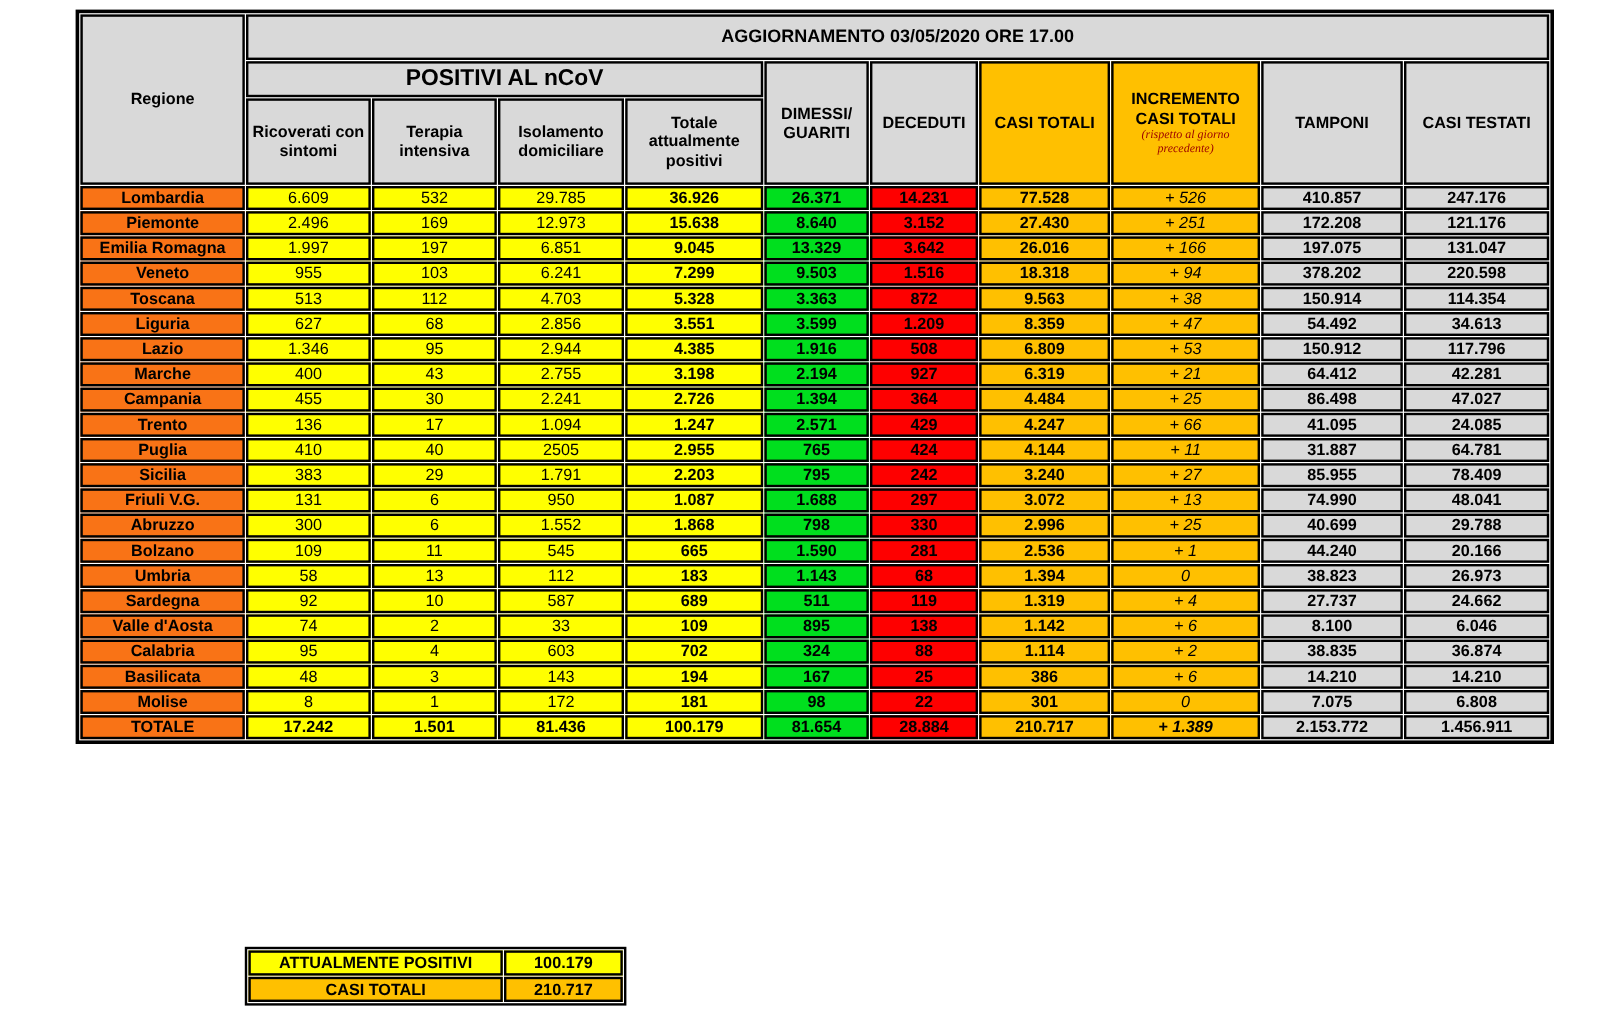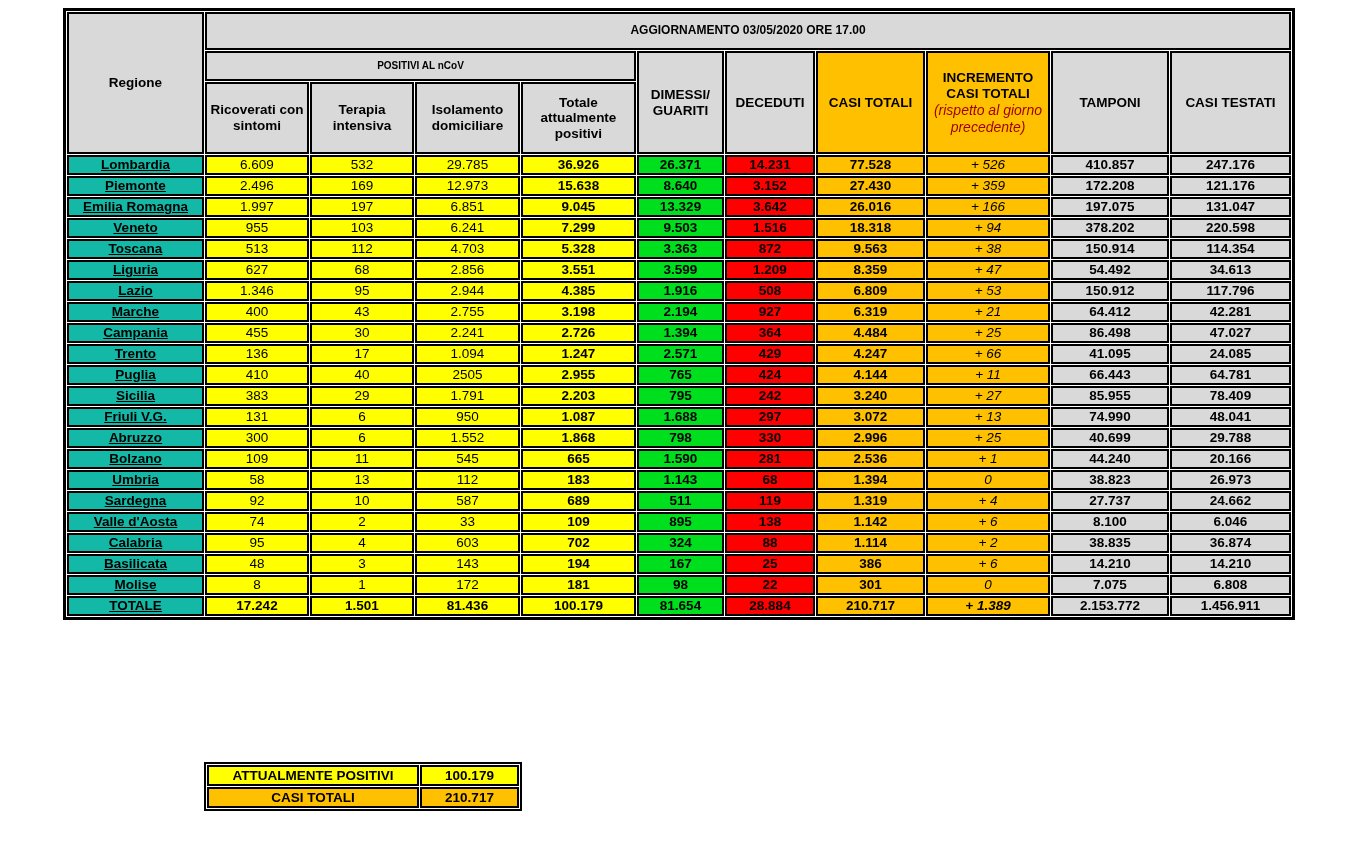--- a/index.html
+++ b/index.html
@@ -27,51 +27,52 @@
     background: #ffffff;
   }
   #main-table {
     left: 63px;
     top: 8px;
     width: 1226px;
     border: 3px solid #000;
   }
   #summary-table {
     left: 204px;
-    top: 762px;
+    top: 789px;
     width: 315px;
     border: 2px solid #000;
   }
   th, td {
     border: 2px solid #000;
     box-sizing: border-box;
     text-align: center;
     vertical-align: middle;
     padding: 0 2px;
     overflow: hidden;
     background: var(--gray);
     font-weight: bold;
     font-size: 13.5px;
     line-height: 1.15;
   }
-  th.h-title   { height: 38px; font-size: 12px; }
-  th.h-group   { height: 30px; font-size: 10px; }
+  th.h-title   { height: 38px; font-size: 15px; }
+  th.h-group   { height: 30px; font-size: 19px; }
   th.h-sub     { height: 72px; font-size: 13.5px; }
   th.h-prewrap { white-space: pre-line; }
   th.h-orange  { background: var(--orange); }
   .inc-note {
     display: block;
-    font-size: 14px;
+    font-size: 10px;
     font-style: italic;
     font-weight: normal;
     color: var(--note-red);
     margin-top: 1px;
+    font-family: Liberation Serif, serif;
   }
   td { height: 20px; }
-  .cell-region    { background: #14b8a6; font-weight: bold; text-decoration: underline; }
+  .cell-region    { background: #f97316; font-weight: bold; }
   .cell-yellow    { background: var(--yellow); font-weight: normal; }
   .cell-green     { background: var(--green); }
   .cell-red       { background: var(--red); }
   .cell-orange    { background: var(--orange); }
   .cell-gray      { background: var(--gray); }
   .cell-bold      { font-weight: bold; }
   .cell-increment { font-weight: normal; font-style: italic; text-align: center; }
   tr.row-total td { font-weight: bold; }
   tr.row-total .cell-increment { font-weight: bold; }
   #summary-table td { height: 21px; font-size: 13.5px; font-weight: bold; }
@@ -139,21 +140,21 @@
       </tr>
       <tr>
         <td class="cell-region">Piemonte</td>
         <td class="cell-yellow">2.496</td>
         <td class="cell-yellow">169</td>
         <td class="cell-yellow">12.973</td>
         <td class="cell-yellow cell-bold">15.638</td>
         <td class="cell-green">8.640</td>
         <td class="cell-red">3.152</td>
         <td class="cell-orange cell-bold">27.430</td>
-        <td class="cell-orange cell-increment">+ 359</td>
+        <td class="cell-orange cell-increment">+ 251</td>
         <td class="cell-gray">172.208</td>
         <td class="cell-gray">121.176</td>
       </tr>
       <tr>
         <td class="cell-region">Emilia Romagna</td>
         <td class="cell-yellow">1.997</td>
         <td class="cell-yellow">197</td>
         <td class="cell-yellow">6.851</td>
         <td class="cell-yellow cell-bold">9.045</td>
         <td class="cell-green">13.329</td>
@@ -257,21 +258,21 @@
       <tr>
         <td class="cell-region">Puglia</td>
         <td class="cell-yellow">410</td>
         <td class="cell-yellow">40</td>
         <td class="cell-yellow">2505</td>
         <td class="cell-yellow cell-bold">2.955</td>
         <td class="cell-green">765</td>
         <td class="cell-red">424</td>
         <td class="cell-orange cell-bold">4.144</td>
         <td class="cell-orange cell-increment">+ 11</td>
-        <td class="cell-gray">66.443</td>
+        <td class="cell-gray">31.887</td>
         <td class="cell-gray">64.781</td>
       </tr>
       <tr>
         <td class="cell-region">Sicilia</td>
         <td class="cell-yellow">383</td>
         <td class="cell-yellow">29</td>
         <td class="cell-yellow">1.791</td>
         <td class="cell-yellow cell-bold">2.203</td>
         <td class="cell-green">795</td>
         <td class="cell-red">242</td>

